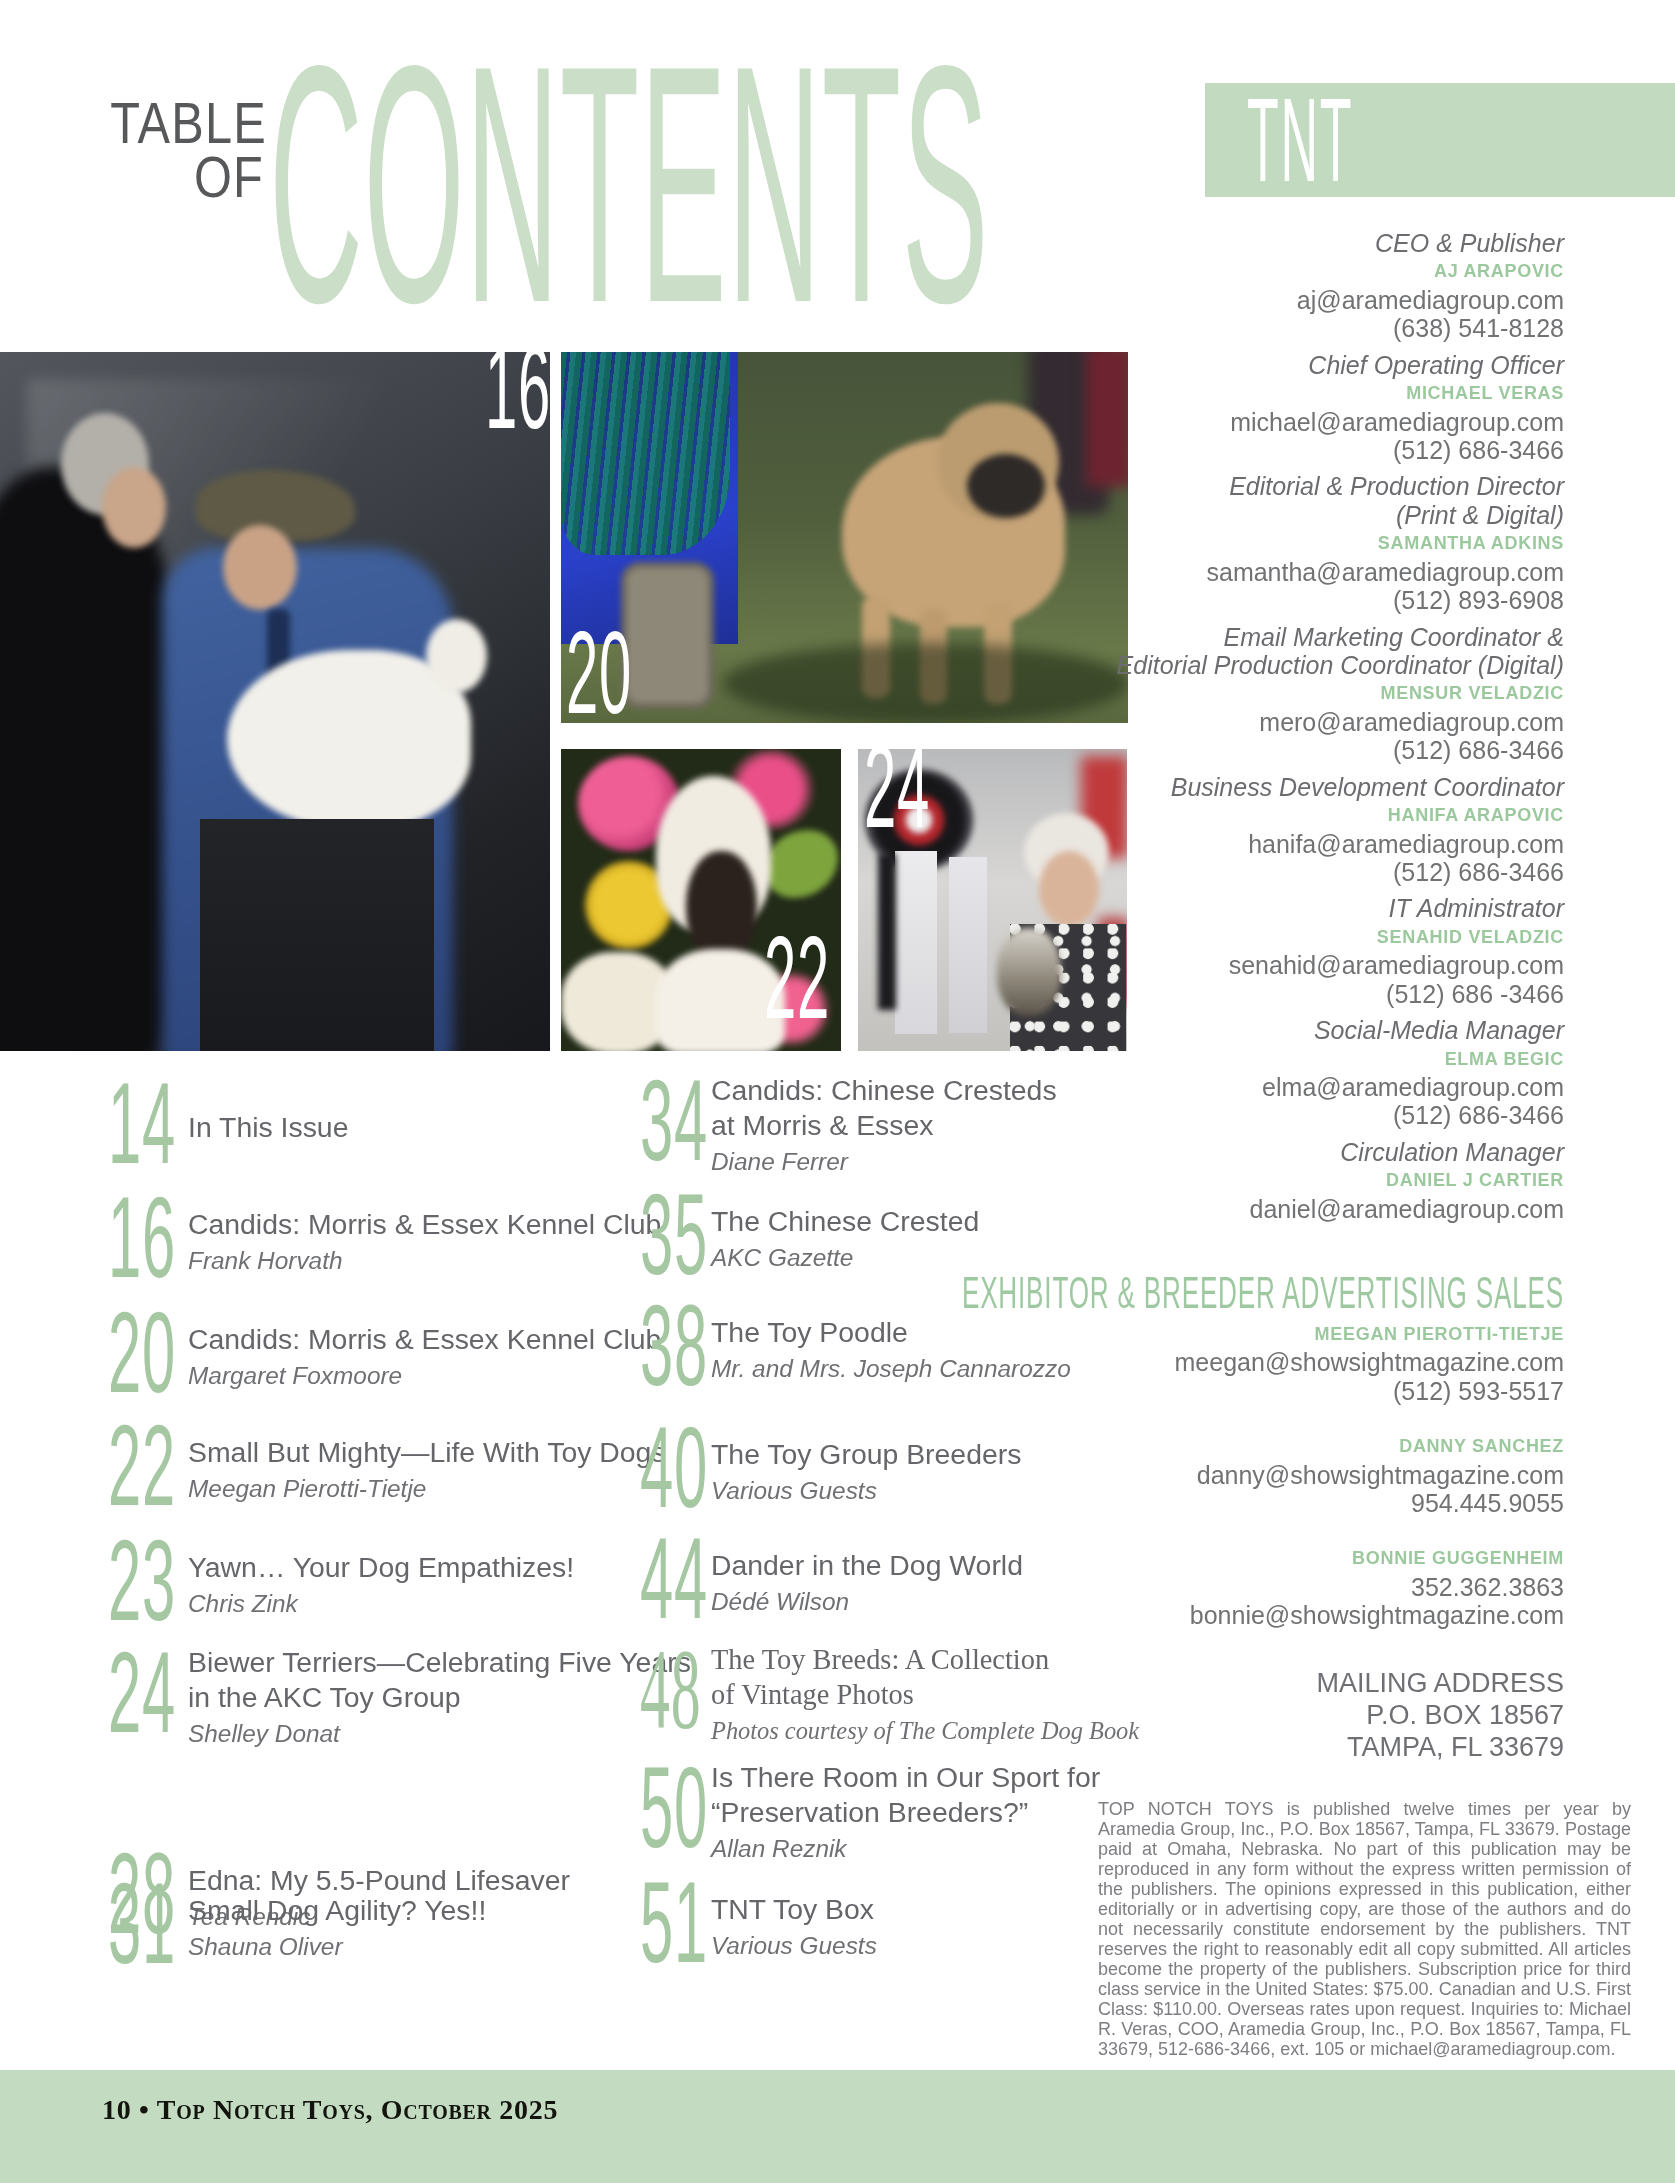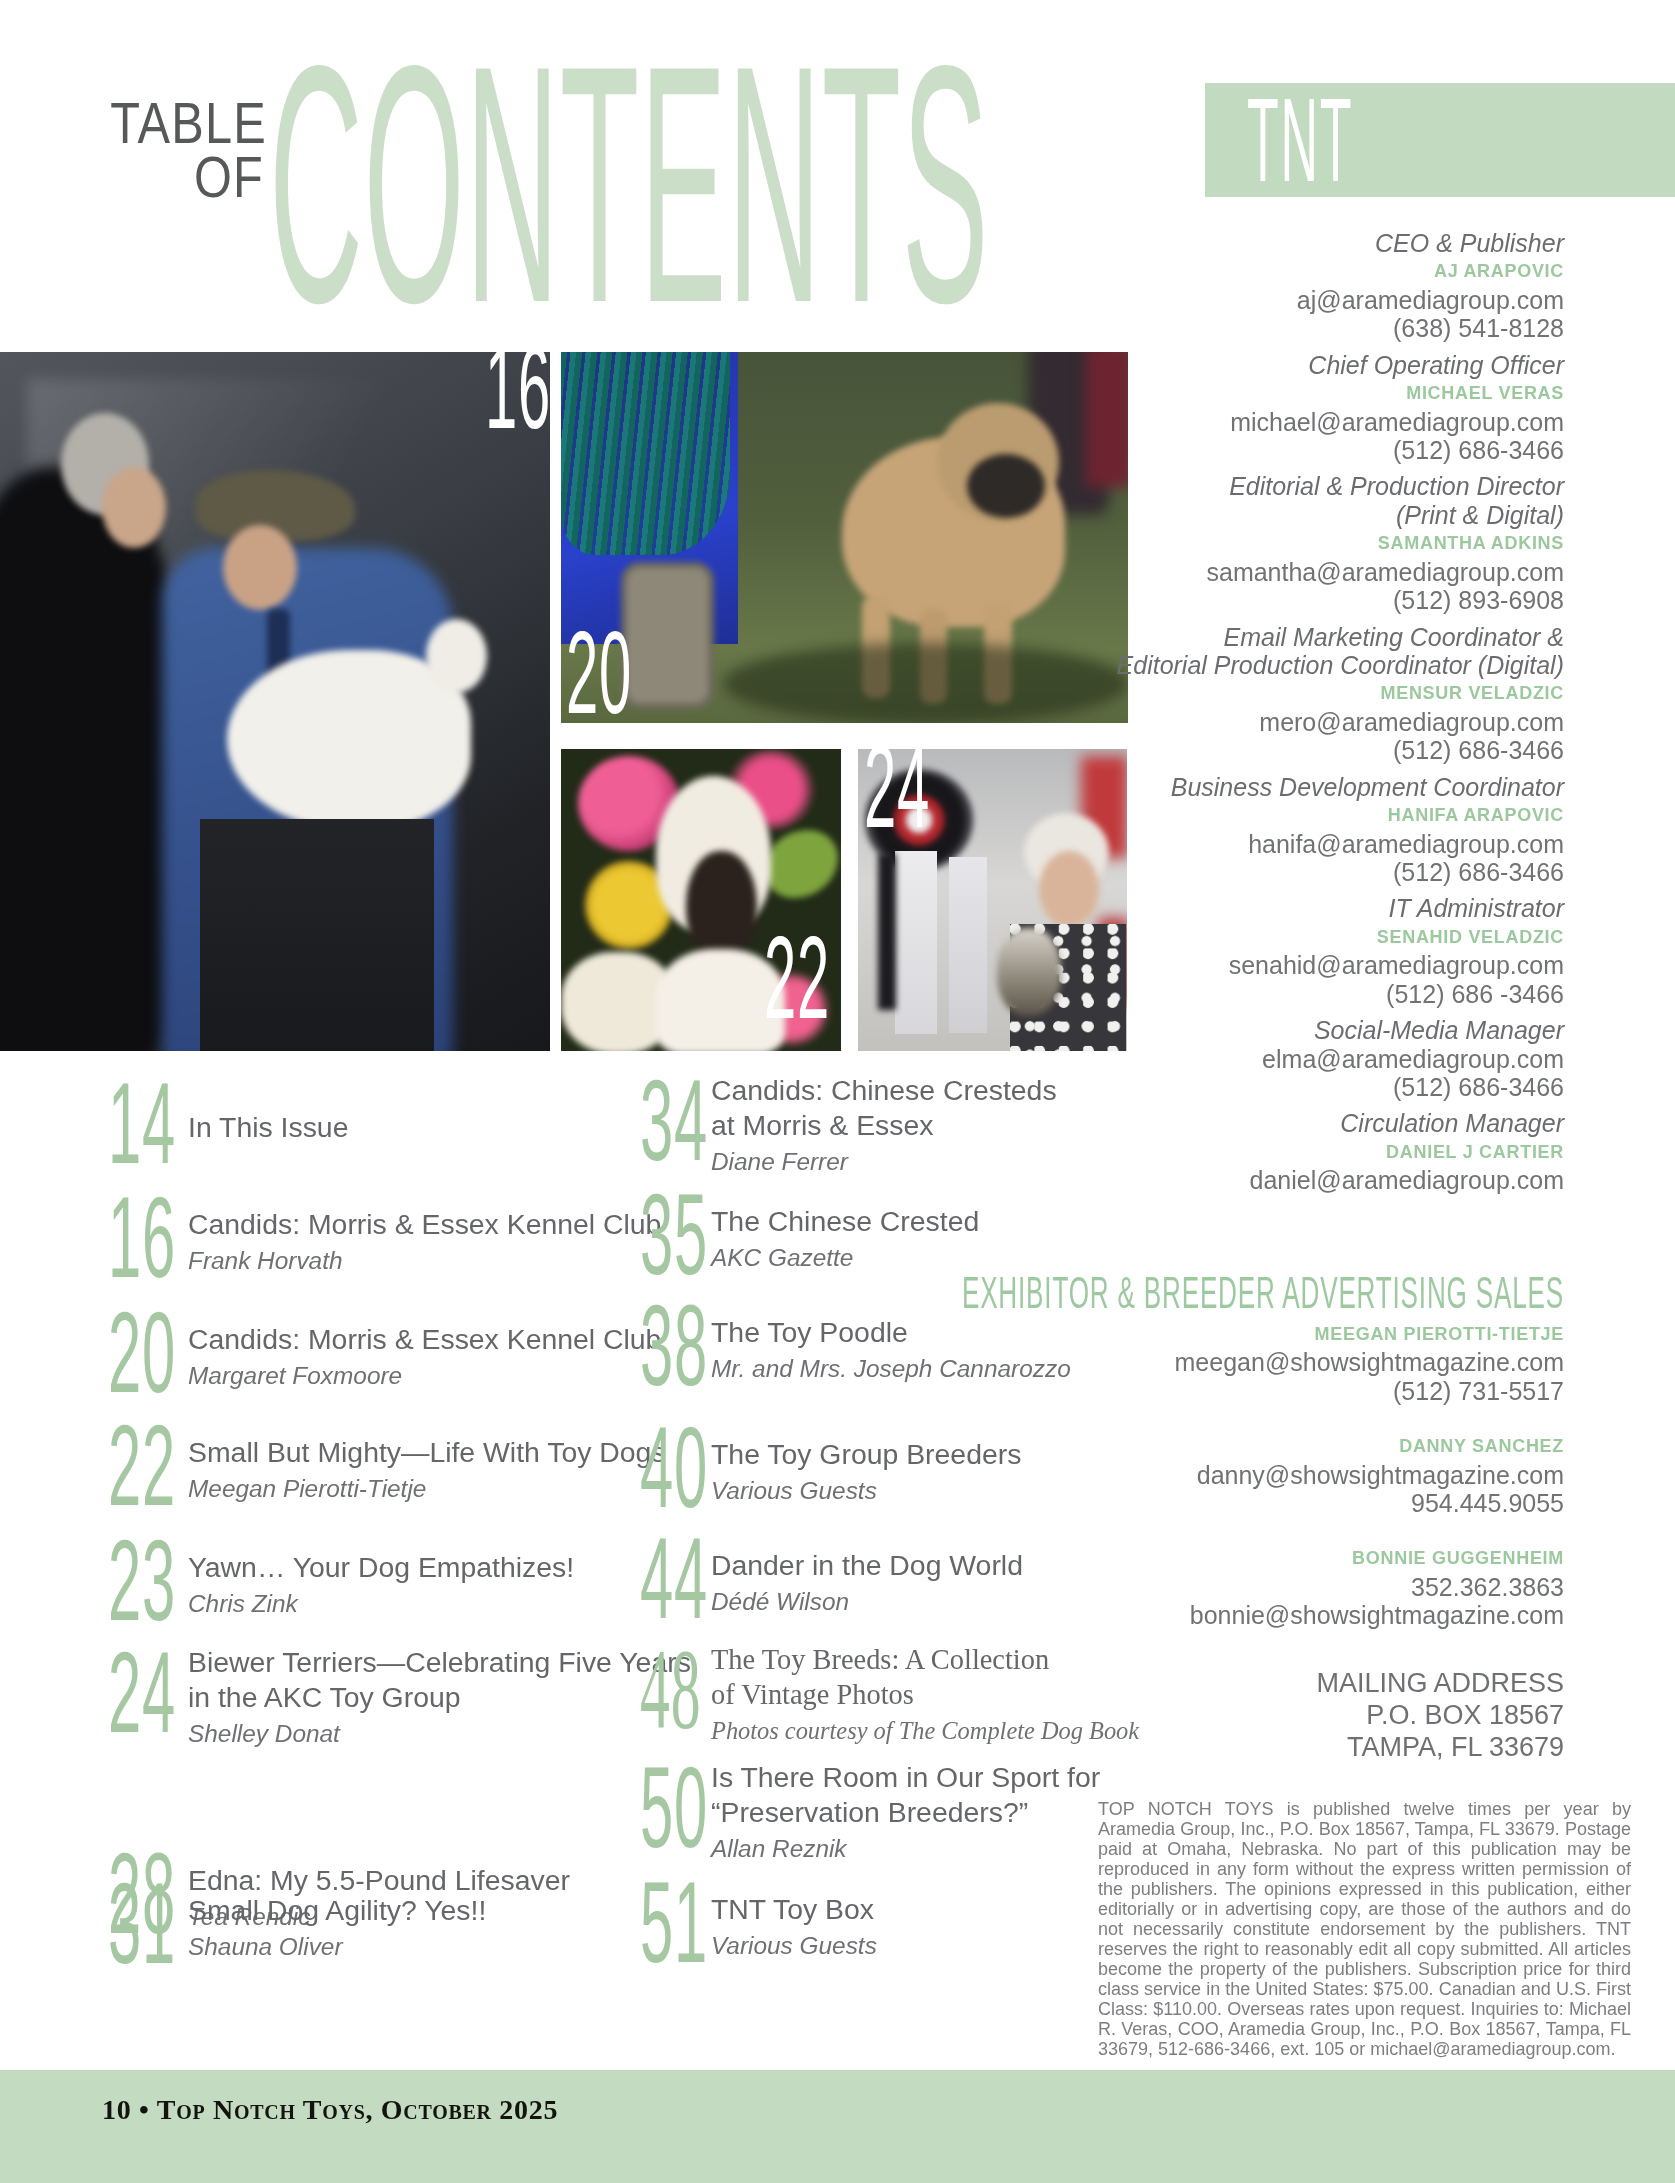--- a/index.html
+++ b/index.html
@@ -320,36 +320,37 @@
     <div class="m-line">(512) 686-3466</div>
   </div>
   <div class="m-block">
     <div class="m-role">IT Administrator</div>
     <div class="m-name">SENAHID VELADZIC</div>
     <div class="m-line">senahid@aramediagroup.com</div>
     <div class="m-line">(512) 686 -3466</div>
   </div>
   <div class="m-block">
     <div class="m-role">Social-Media Manager</div>
+    <div class="m-name">ELMA BEGIC</div>
     <div class="m-line">elma@aramediagroup.com</div>
     <div class="m-line">(512) 686-3466</div>
   </div>
   <div class="m-block">
     <div class="m-role">Circulation Manager</div>
     <div class="m-name">DANIEL J CARTIER</div>
     <div class="m-line">daniel@aramediagroup.com</div>
   </div>
 </div>
 
 <div class="abs sales-heading">EXHIBITOR &amp; BREEDER ADVERTISING SALES</div>
 <div class="abs sales">
   <div class="s-block">
     <div class="m-name">MEEGAN PIEROTTI-TIETJE</div>
     <div class="m-line">meegan@showsightmagazine.com</div>
-    <div class="m-line">(512) 731-5517</div>
+    <div class="m-line">(512) 593-5517</div>
   </div>
   <div class="s-block">
     <div class="m-name">DANNY SANCHEZ</div>
     <div class="m-line">danny@showsightmagazine.com</div>
     <div class="m-line">954.445.9055</div>
   </div>
   <div class="s-block">
     <div class="m-name">BONNIE GUGGENHEIM</div>
     <div class="m-line">352.362.3863</div>
     <div class="m-line">bonnie@showsightmagazine.com</div>

